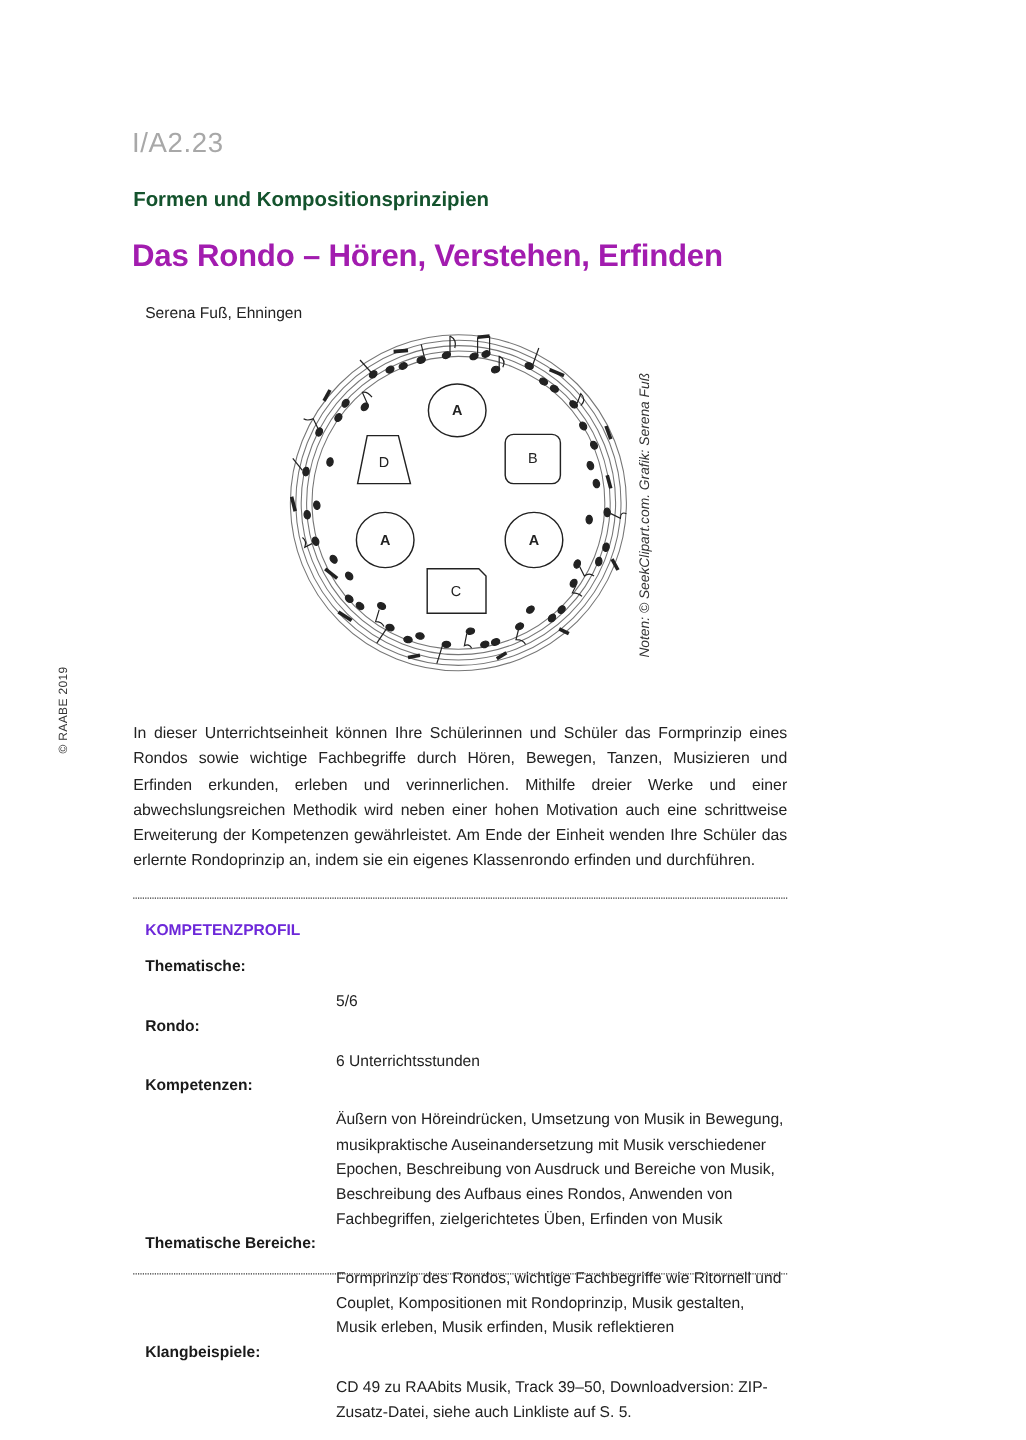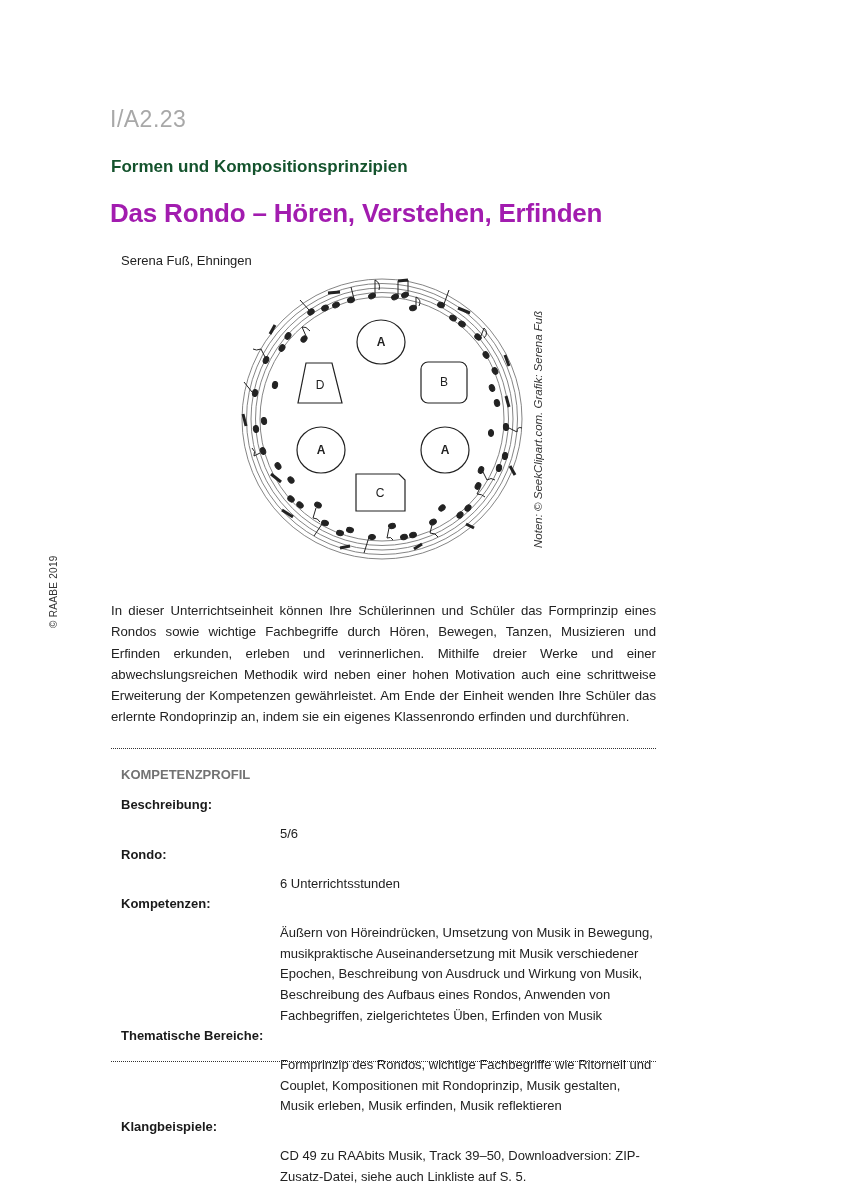--- a/index.html
+++ b/index.html
@@ -11,21 +11,21 @@
   .title { left: 110px; top: 198px; font-size: 26px; font-weight: bold; color: #a21caf; letter-spacing: -0.2px; }
   .author { left: 121px; top: 253px; font-size: 13px; color: #222; }
   .figure { left: 238px; top: 270px; width: 300px; height: 295px; }
   .caption { left: 532px; top: 548px; transform-origin: 0 0; transform: rotate(-90deg);
              font-size: 11.5px; font-style: italic; color: #333; white-space: nowrap; }
   .copyright { left: 48px; top: 628px; transform-origin: 0 0; transform: rotate(-90deg);
                font-size: 10px; color: #333; white-space: nowrap; letter-spacing: 0.3px; }
   .intro { left: 111px; top: 600px; width: 545px; font-size: 13.2px; line-height: 21.3px;
            text-align: justify; color: #222; }
   .dotline { left: 111px; width: 545px; height: 0; border-top: 1.5px dotted #333; }
-  .profile-heading { left: 121px; top: 767px; font-size: 13px; font-weight: bold; color: #737373; }
+  .profile-heading { left: 121px; top: 767px; font-size: 13px; font-weight: bold; color: #6d28d9; }
   .profile-table { left: 121px; top: 795px; width: 540px; font-size: 13px; line-height: 20.6px; }
   .profile-row { display: flex; }
   .profile-label { width: 159px; flex-shrink: 0; font-weight: bold; color: #1a1a1a; }
   .profile-value { width: 375px; color: #222; margin-top: 29px; }
 </style>
 </head>
 <body>
 
 <div class="abs doc-code">I/A2.23</div>
 <div class="abs category">Formen und Kompositionsprinzipien</div>
@@ -151,30 +151,30 @@
 <div class="abs caption">Noten: © SeekClipart.com. Grafik: Serena Fuß</div>
 
 <div class="abs intro">In dieser Unterrichtseinheit können Ihre Schülerinnen und Schüler das Formprinzip eines Rondos sowie wichtige Fachbegriffe durch Hören, Bewegen, Tanzen, Musizieren und Erfinden erkunden, erleben und verinnerlichen. Mithilfe dreier Werke und einer abwechslungsreichen Methodik wird neben einer hohen Motivation auch eine schrittweise Erweiterung der Kompetenzen gewährleistet. Am Ende der Einheit wenden Ihre Schüler das erlernte Rondoprinzip an, indem sie ein eigenes Klassenrondo erfinden und durchführen.</div>
 
 <div class="abs dotline" style="top: 748px;"></div>
 
 <div class="abs profile-heading">KOMPETENZPROFIL</div>
 
 <div class="abs profile-table">
   <div class="profile-row">
-    <div class="profile-label">Beschreibung:</div>
+    <div class="profile-label">Thematische:</div>
     <div class="profile-value">5/6</div>
   </div>
   <div class="profile-row">
     <div class="profile-label">Rondo:</div>
     <div class="profile-value">6 Unterrichtsstunden</div>
   </div>
   <div class="profile-row">
     <div class="profile-label">Kompetenzen:</div>
-    <div class="profile-value">Äußern von Höreindrücken, Umsetzung von Musik in Bewegung, musikpraktische Auseinandersetzung mit Musik verschiedener Epochen, Beschreibung von Ausdruck und Wirkung von Musik, Beschreibung des Aufbaus eines Rondos, Anwenden von Fachbegriffen, zielgerichtetes Üben, Erfinden von Musik</div>
+    <div class="profile-value">Äußern von Höreindrücken, Umsetzung von Musik in Bewegung, musikpraktische Auseinandersetzung mit Musik verschiedener Epochen, Beschreibung von Ausdruck und Bereiche von Musik, Beschreibung des Aufbaus eines Rondos, Anwenden von Fachbegriffen, zielgerichtetes Üben, Erfinden von Musik</div>
   </div>
   <div class="profile-row">
     <div class="profile-label">Thematische Bereiche:</div>
     <div class="profile-value">Formprinzip des Rondos, wichtige Fachbegriffe wie Ritornell und Couplet, Kompositionen mit Rondoprinzip, Musik gestalten, Musik erleben, Musik erfinden, Musik reflektieren</div>
   </div>
   <div class="profile-row">
     <div class="profile-label">Klangbeispiele:</div>
     <div class="profile-value">CD 49 zu RAAbits Musik, Track 39–50, Downloadversion: ZIP-Zusatz-Datei, siehe auch Linkliste auf S. 5.</div>
   </div>
 </div>

